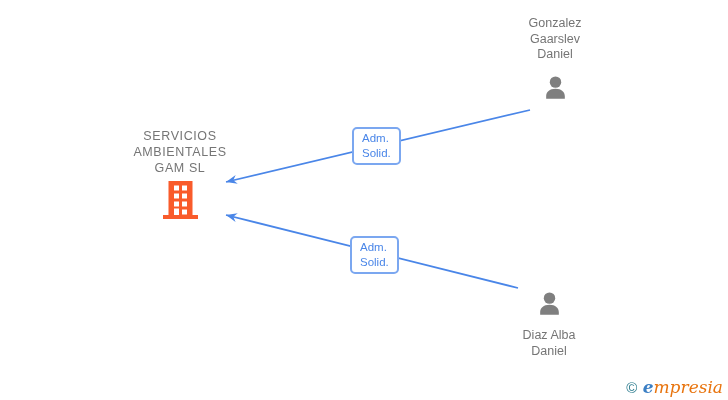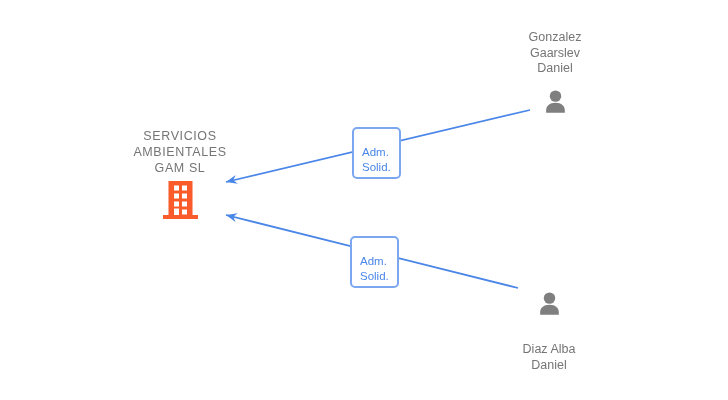--- a/index.html
+++ b/index.html
@@ -33,28 +33,28 @@
     letter-spacing: 0.6px;
     color: #757575;
   }
   .person-name {
     font-size: 12.5px;
     line-height: 15.5px;
     color: #757575;
   }
   .company-icon { margin-top: 5px; }
   .person1-icon { margin-top: 11px; }
-  .person2-name { margin-top: 23px; }
+  .person2-name { margin-top: 9px; }
   .edge-label {
     position: absolute;
     z-index: 3;
     background: #ffffff;
     border: 2px solid #7BA7F0;
     border-radius: 5px;
-    padding: 16px 8px 3px 8px;
+    padding: 2px 8px 3px 8px;
     color: #4A86E8;
     font-size: 11.5px;
     line-height: 14.5px;
     cursor: pointer;
   }
   .edge-label-1 { left: 352px; top: 127px; }
   .edge-label-2 { left: 350px; top: 236px; }
   .watermark {
     position: absolute;
     right: 5px;
@@ -96,21 +96,21 @@
       <rect x="20" y="4.5" width="5" height="5" fill="#ffffff"></rect>
       <rect x="12" y="12.5" width="5" height="5" fill="#ffffff"></rect>
       <rect x="20" y="12.5" width="5" height="5" fill="#ffffff"></rect>
       <rect x="12" y="20.5" width="5" height="5" fill="#ffffff"></rect>
       <rect x="20" y="20.5" width="5" height="5" fill="#ffffff"></rect>
       <rect x="20" y="28.5" width="5" height="5" fill="#ffffff"></rect>
       <rect x="12" y="27.5" width="5" height="6.5" fill="#ffffff"></rect>
     </svg>
   </div>
 
-  <div class="node" style="left:497px; top:30px; width:116px;">
+  <div class="node" style="left:497px; top:16px; width:116px;">
     <div class="person-name multiline">Gonzalez
 Gaarslev
 Daniel</div>
     <svg class="person1-icon" width="29" height="29" viewBox="0 0 32 32">
       <circle cx="16" cy="9" r="6.3" fill="#7F7F7F"></circle>
       <path d="M16 16.2 c-6.6 0 -10.3 3.5 -10.3 8.4 L5.7 27.2 L26.3 27.2 L26.3 24.6 c0 -4.9 -3.7 -8.4 -10.3 -8.4 Z" fill="#7F7F7F"></path>
     </svg>
   </div>
 
   <div class="node" style="left:491px; top:290px; width:116px;">
@@ -120,14 +120,18 @@
     </svg>
     <div class="person-name person2-name multiline">Diaz Alba
 Daniel</div>
   </div>
 
   <div class="edge-label edge-label-1 multiline">Adm.
 Solid.</div>
   <div class="edge-label edge-label-2 multiline">Adm.
 Solid.</div>
 
+  <div class="watermark">
+    <span class="wm-copy">©</span>
+    <span class="wm-initial">e</span><span class="wm-rest">mpresia</span>
+  </div>
 
 </div>
 
 </body></html>

